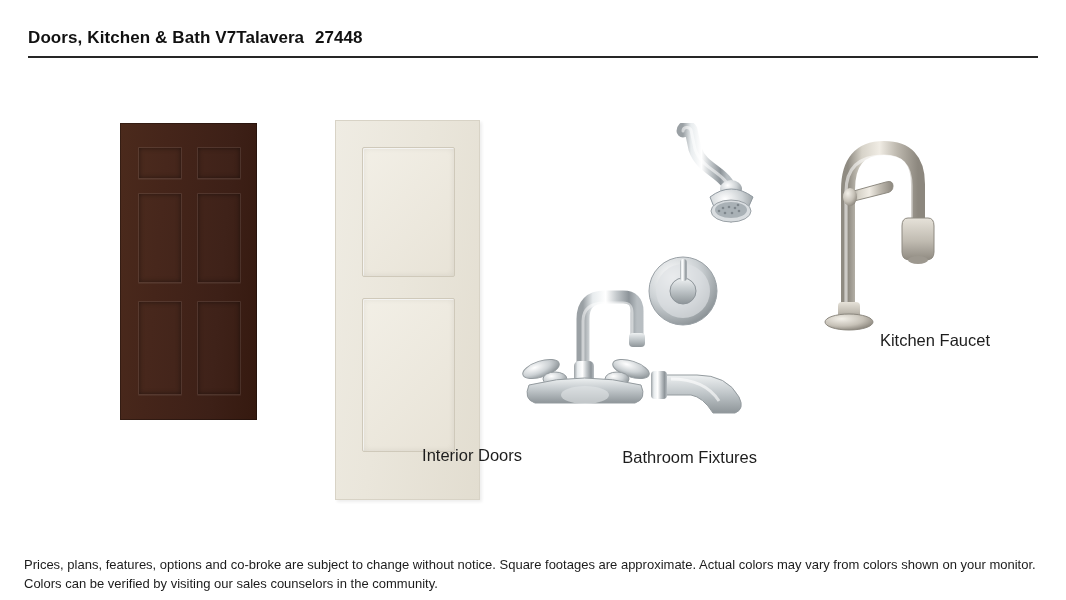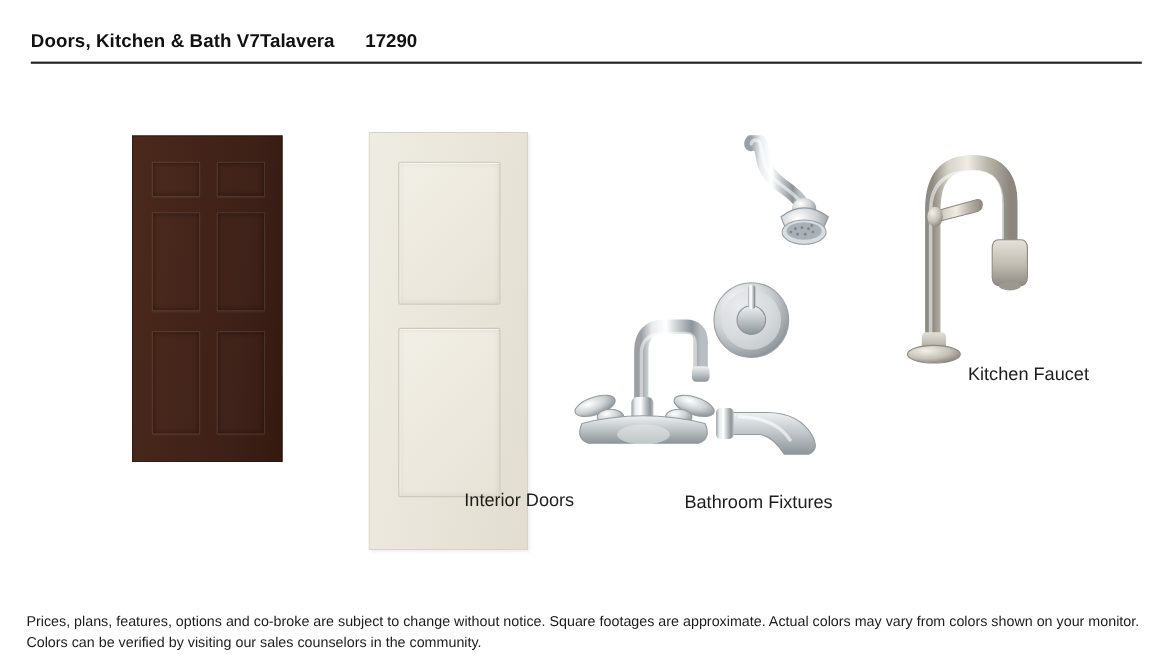--- a/index.html
+++ b/index.html
@@ -33,21 +33,21 @@
     font-size: 17px;
     font-weight: bold;
     letter-spacing: 0.1px;
     color: #111111;
   }
   .header-right {
     font-size: 17px;
     font-weight: bold;
     color: #111111;
     display: flex;
-    gap: 28px;
+    gap: 11px;
   }
 
   
   .board {
     position: absolute;
     left: 0;
     top: 78px;
     width: 1066px;
     height: 440px;
   }
@@ -128,21 +128,21 @@
   }
   svg { display: block; }
 </style>
 </head>
 <body>
 
 <div class="header">
   <div class="header-title">Doors, Kitchen &amp; Bath V7</div>
   <div class="header-right">
     <span>Talavera</span>
-    <span>17290</span>
+    <span>27448</span>
   </div>
 </div>
 
 <div class="board">
 
   <div class="item front-door-wrap">
     <div class="front-door">
       <div class="fd-panel fd-p1"></div>
       <div class="fd-panel fd-p2"></div>
       <div class="fd-panel fd-p3"></div>

